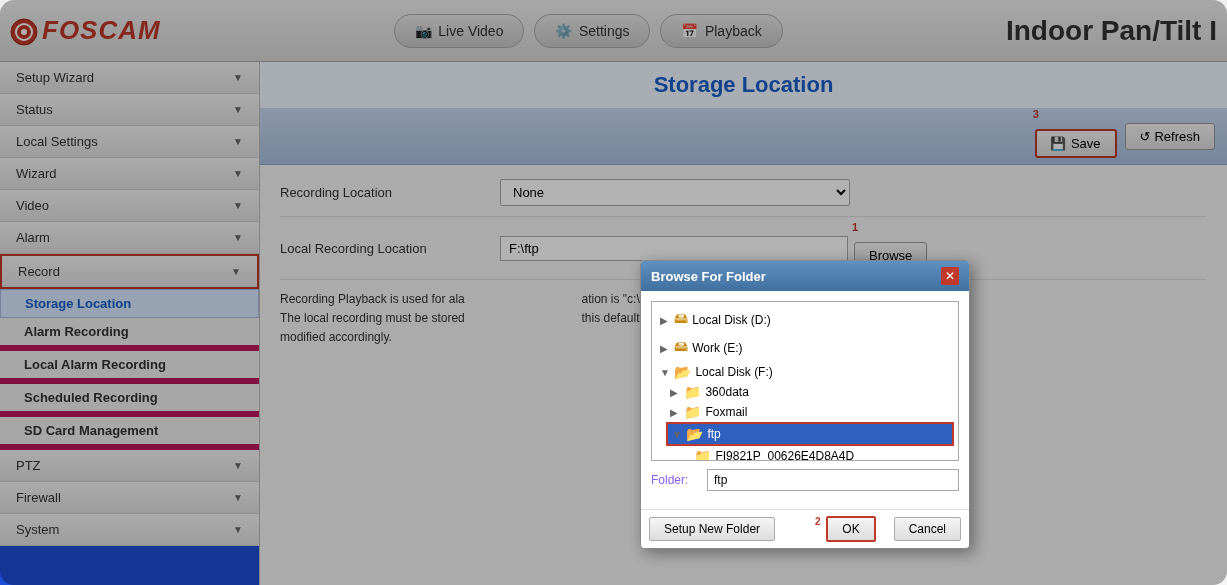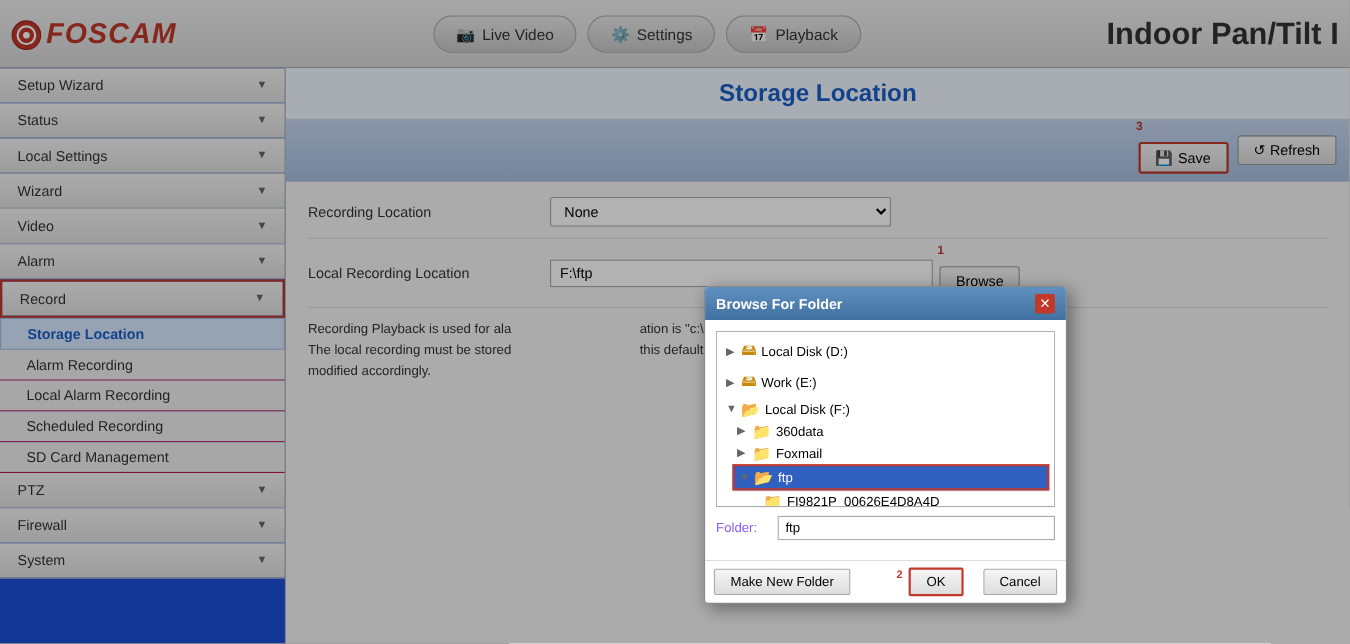--- a/index.html
+++ b/index.html
@@ -35,22 +35,22 @@
     }
     .sidebar-item {
       display: flex; align-items: center; justify-content: space-between;
       padding: 8px 16px; border-bottom: 1px solid #d0d0d0; cursor: pointer;
       background: linear-gradient(to bottom, #f5f5f5, #e0e0e0); color: #333;
       font-size: 13px;
     }
     .sidebar-item.highlighted { border: 2px solid #c0392b; }
     .sidebar-arrow { font-size: 10px; color: #666; }
     .sidebar-sub-item {
-      padding: 6px 24px; border-bottom: 1px solid #be185d; cursor: pointer;
-      color: #333; font-size: 13px; background: #f0f0f0;
+      padding: 6px 24px; border-bottom: 6px solid #be185d; cursor: pointer;
+      color: #333; font-size: 13px; background: #f0f0f0; font-weight: bold;
     }
     .sidebar-sub-item.active { background: #d8e8ff; color: #1a5fc8; font-weight: bold; border: 1px solid #aabbdd; }
 
     
     .content { flex: 1; background: #f5f5f5; overflow: auto; }
     .page-heading {
       font-size: 20px; color: #1a5fc8; font-weight: bold; text-align: center;
       padding: 10px; background: #f0f8ff;
     }
 
@@ -72,33 +72,33 @@
     .btn-label-1 {
       font-size: 11px; color: #c0392b; font-weight: bold; position: relative; top: -8px; right: 2px;
     }
 
     .form-area { padding: 14px 20px; }
     .form-row {
       display: flex; align-items: center; margin-bottom: 10px; border-bottom: 1px solid #ddd; padding-bottom: 10px;
     }
     .form-label { width: 220px; font-size: 13px; color: #333; }
     .form-select {
-      width: 310px; padding: 4px 8px; border: 1px solid #aaa; background: #fff;
+      width: 350px; padding: 4px 8px; border: 1px solid #aaa; background: #fff;
       font-size: 13px; border-radius: 2px;
     }
     .form-input {
       width: 348px; padding: 4px 8px; border: 1px solid #aaa; background: #fff; font-size: 13px;
     }
 
     .info-text { font-size: 12px; color: #333; line-height: 1.6; padding: 0 0 10px 0; }
 
     
     .dialog-overlay {
       position: fixed; top: 0; left: 0; width: 1227px; height: 585px;
-      background: rgba(0,0,0,0.3); z-index: 100; display: flex; align-items: center; justify-content: center;
+      background: rgba(0,0,0,0.3); z-index: 100; display: flex; align-items: center; justify-content: center; border-radius: 14px;
     }
     .dialog {
       background: #fff; border: 1px solid #888; border-radius: 4px; width: 330px;
       box-shadow: 4px 4px 16px rgba(0,0,0,0.4); position: absolute; left: 640px; top: 260px;
     }
     .dialog-title-bar {
       background: linear-gradient(to bottom, #6090c0, #4070a0); color: #fff; padding: 6px 10px;
       display: flex; align-items: center; justify-content: space-between; border-radius: 3px 3px 0 0;
       font-size: 13px; font-weight: bold;
     }
@@ -342,21 +342,21 @@
           <span>FI9821P_00626E4D8A4D</span>
         </div>
       </div>
       <div class="folder-label-row">
         <span class="folder-label">Folder:</span>
         <input class="folder-input" type="text" value="ftp" style="">
       </div>
     </div>
     <div class="dialog-buttons">
       <button class="dialog-btn">
-        <span>Make New Folder</span>
+        <span>Setup New Folder</span>
       </button>
       <div style="display:flex; gap:18px; align-items:center;">
         <div style="position:relative; display:inline-block;">
           <span class="dialog-btn-label">2</span>
           <button class="dialog-btn dialog-btn-ok">
             <span>OK</span>
           </button>
         </div>
         <button class="dialog-btn">
           <span>Cancel</span>

